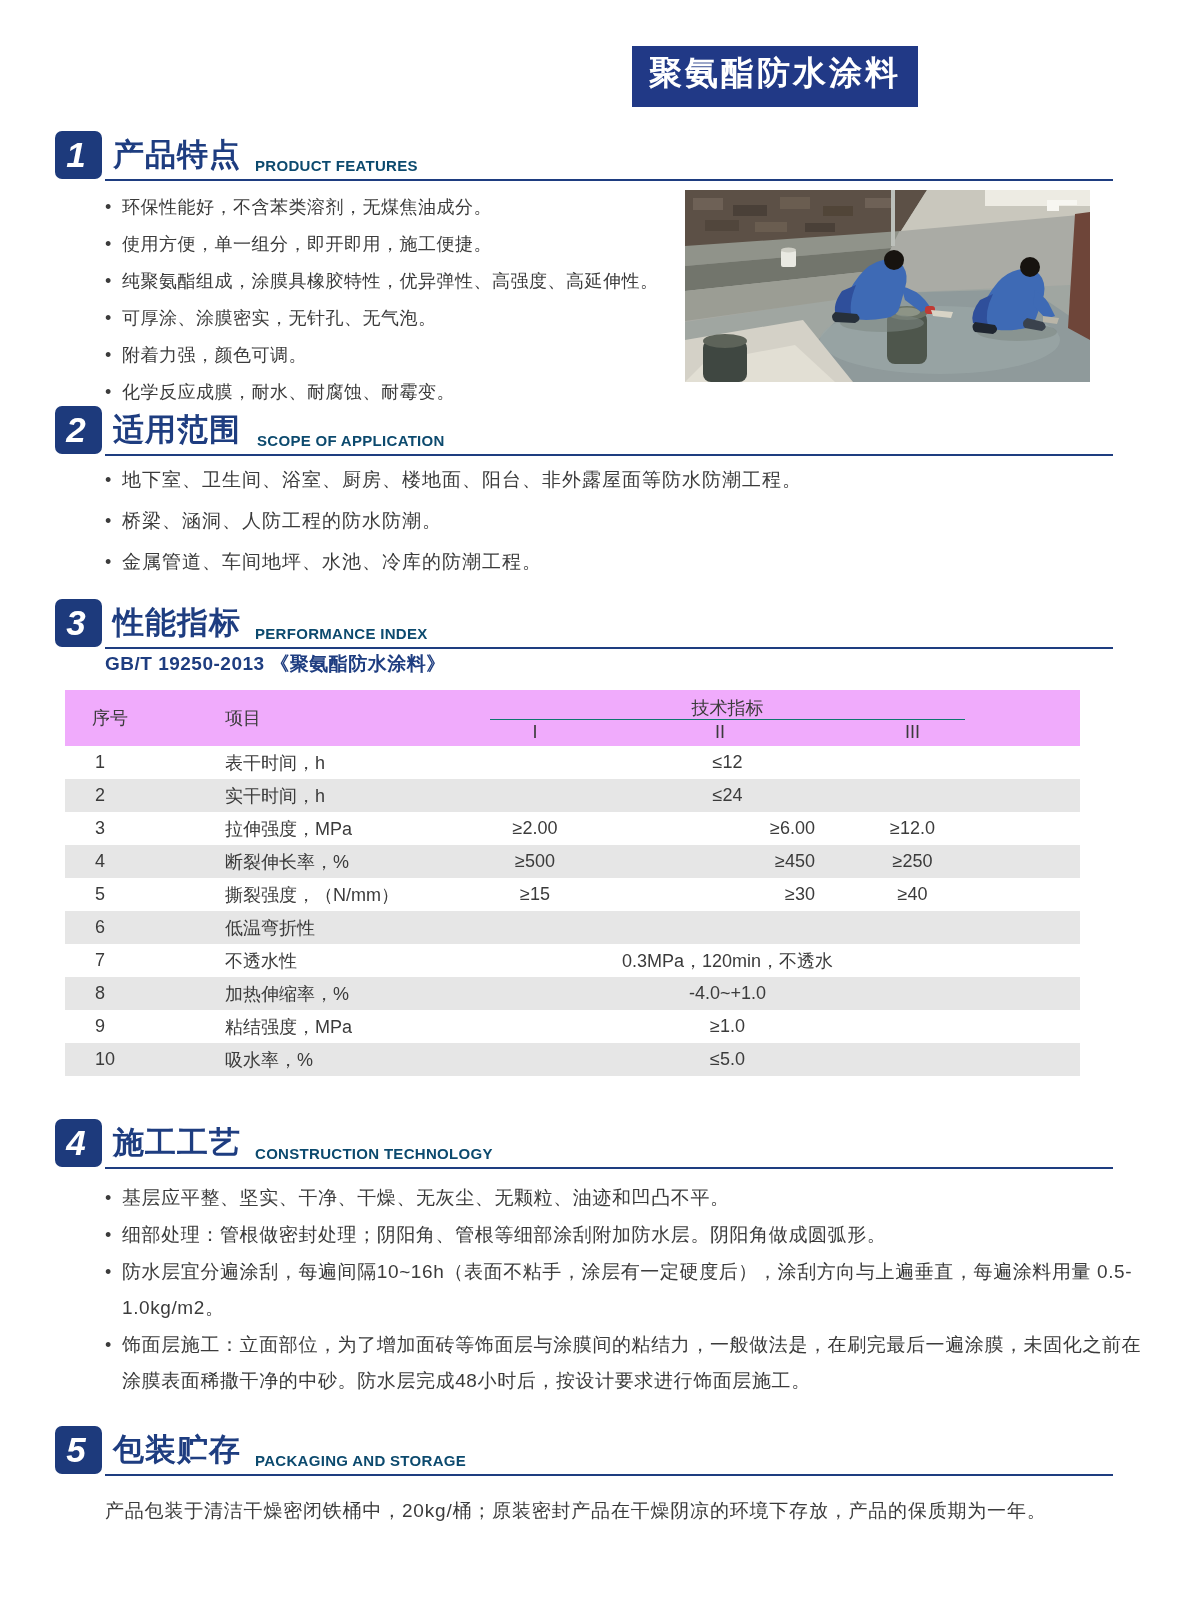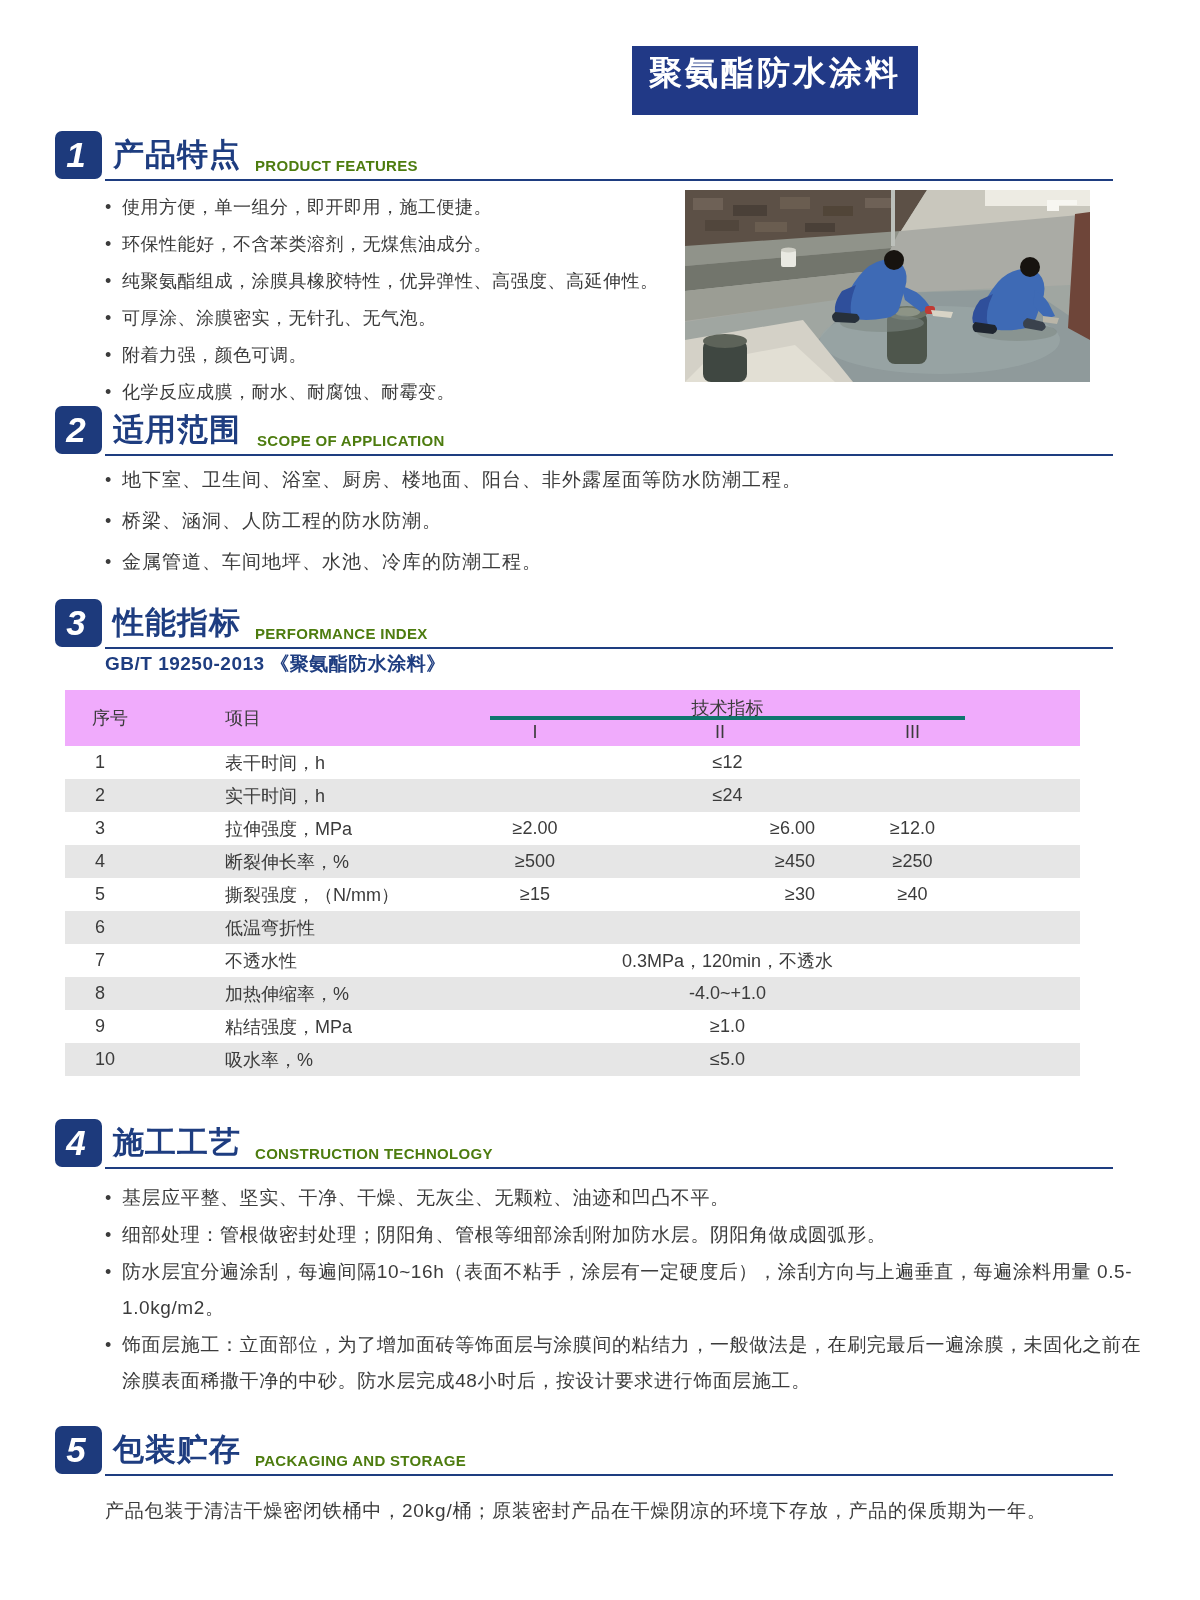--- a/index.html
+++ b/index.html
@@ -9,21 +9,21 @@
     background:#ffffff; overflow:hidden;
     font-family:"Liberation Sans","DejaVu Sans",sans-serif;
     color:#3b3b3b;
   }
 
   
   .banner {
     position:absolute; left:632px; top:46px;
     background:#213986; color:#ffffff;
     font-size:33px; font-weight:bold; letter-spacing:3px;
-    padding:5px 17px 19px 17px;
+    padding:5px 17px 11px 17px;
   }
 
   
   .sec-header {
     position:absolute; left:55px; width:1095px; height:53px;
   }
   .sec-header .rule {
     position:absolute; left:50px; right:37px; bottom:0; height:2px;
     background:#1e3d80;
   }
@@ -33,21 +33,21 @@
     color:#ffffff; font-size:35px; font-weight:bold; font-style:italic;
     display:flex; align-items:center; justify-content:center;
     padding-right:5px;
   }
   .sec-header .cn {
     position:absolute; left:58px; bottom:5px;
     font-size:31px; font-weight:bold; color:#1e3d80; letter-spacing:1px;
   }
   .sec-header .en {
     position:absolute; bottom:7px;
-    font-size:15px; font-weight:bold; color:#4d7c0f; letter-spacing:0.3px;
+    font-size:15px; font-weight:bold; color:#0c4a6e; letter-spacing:0.3px;
   }
   .en-pos-1 { left:200px; }
   .en-pos-2 { left:202px; }
   .en-pos-3 { left:200px; }
   .en-pos-4 { left:200px; }
   .en-pos-5 { left:200px; }
 
   
   ul.bullets { list-style:none; }
   ul.bullets li {
@@ -80,21 +80,21 @@
   .perf-table { position:absolute; top:690px; left:65px; width:1015px; font-size:18px; }
   .thead {
     display:grid; grid-template-columns:130px 250px 180px 190px 195px 70px;
     grid-template-rows:30px 26px; background:#f0abfc; height:56px;
   }
   .h-seq { grid-column:1; grid-row:1/3; align-self:center; padding-left:27px; }
   .h-item { grid-column:2; grid-row:1/3; align-self:center; padding-left:30px; }
   .h-tech {
     grid-column:3/6; grid-row:1; text-align:center;
     padding-top:6px; margin:0 45px;
-    border-bottom:4px solid #0f766e;
+    border-bottom:1px solid #0f766e;
   }
   .h-sub { grid-row:2; text-align:center; padding-top:2px; }
   .h-sub.s1 { grid-column:3; } .h-sub.s2 { grid-column:4; } .h-sub.s3 { grid-column:5; }
 
   .trow {
     display:grid; grid-template-columns:130px 250px 180px 190px 195px 70px;
     height:33px; align-items:center;
   }
   .trow.g { background:#e6e6e6; }
   .c.seq { grid-column:1; padding-left:30px; }
@@ -126,22 +126,22 @@
 
   <div class="sec-header" id="sec1-header">
     <div class="badge">1</div>
     <div class="cn">产品特点</div>
     <div class="en en-pos-1">PRODUCT FEATURES</div>
     <div class="rule"></div>
   </div>
 
   <div id="sec1-body">
     <ul class="bullets">
+      <li>环保性能好，不含苯类溶剂，无煤焦油成分。</li>
       <li>使用方便，单一组分，即开即用，施工便捷。</li>
-      <li>环保性能好，不含苯类溶剂，无煤焦油成分。</li>
       <li>纯聚氨酯组成，涂膜具橡胶特性，优异弹性、高强度、高延伸性。</li>
       <li>可厚涂、涂膜密实，无针孔、无气泡。</li>
       <li>附着力强，颜色可调。</li>
       <li>化学反应成膜，耐水、耐腐蚀、耐霉变。</li>
     </ul>
     <div class="photo-box">
       <svg width="405" height="192" viewBox="0 0 405 192" xmlns="http://www.w3.org/2000/svg">
 
         <rect x="0" y="0" width="405" height="192" fill="#aaaba5"></rect>
 

